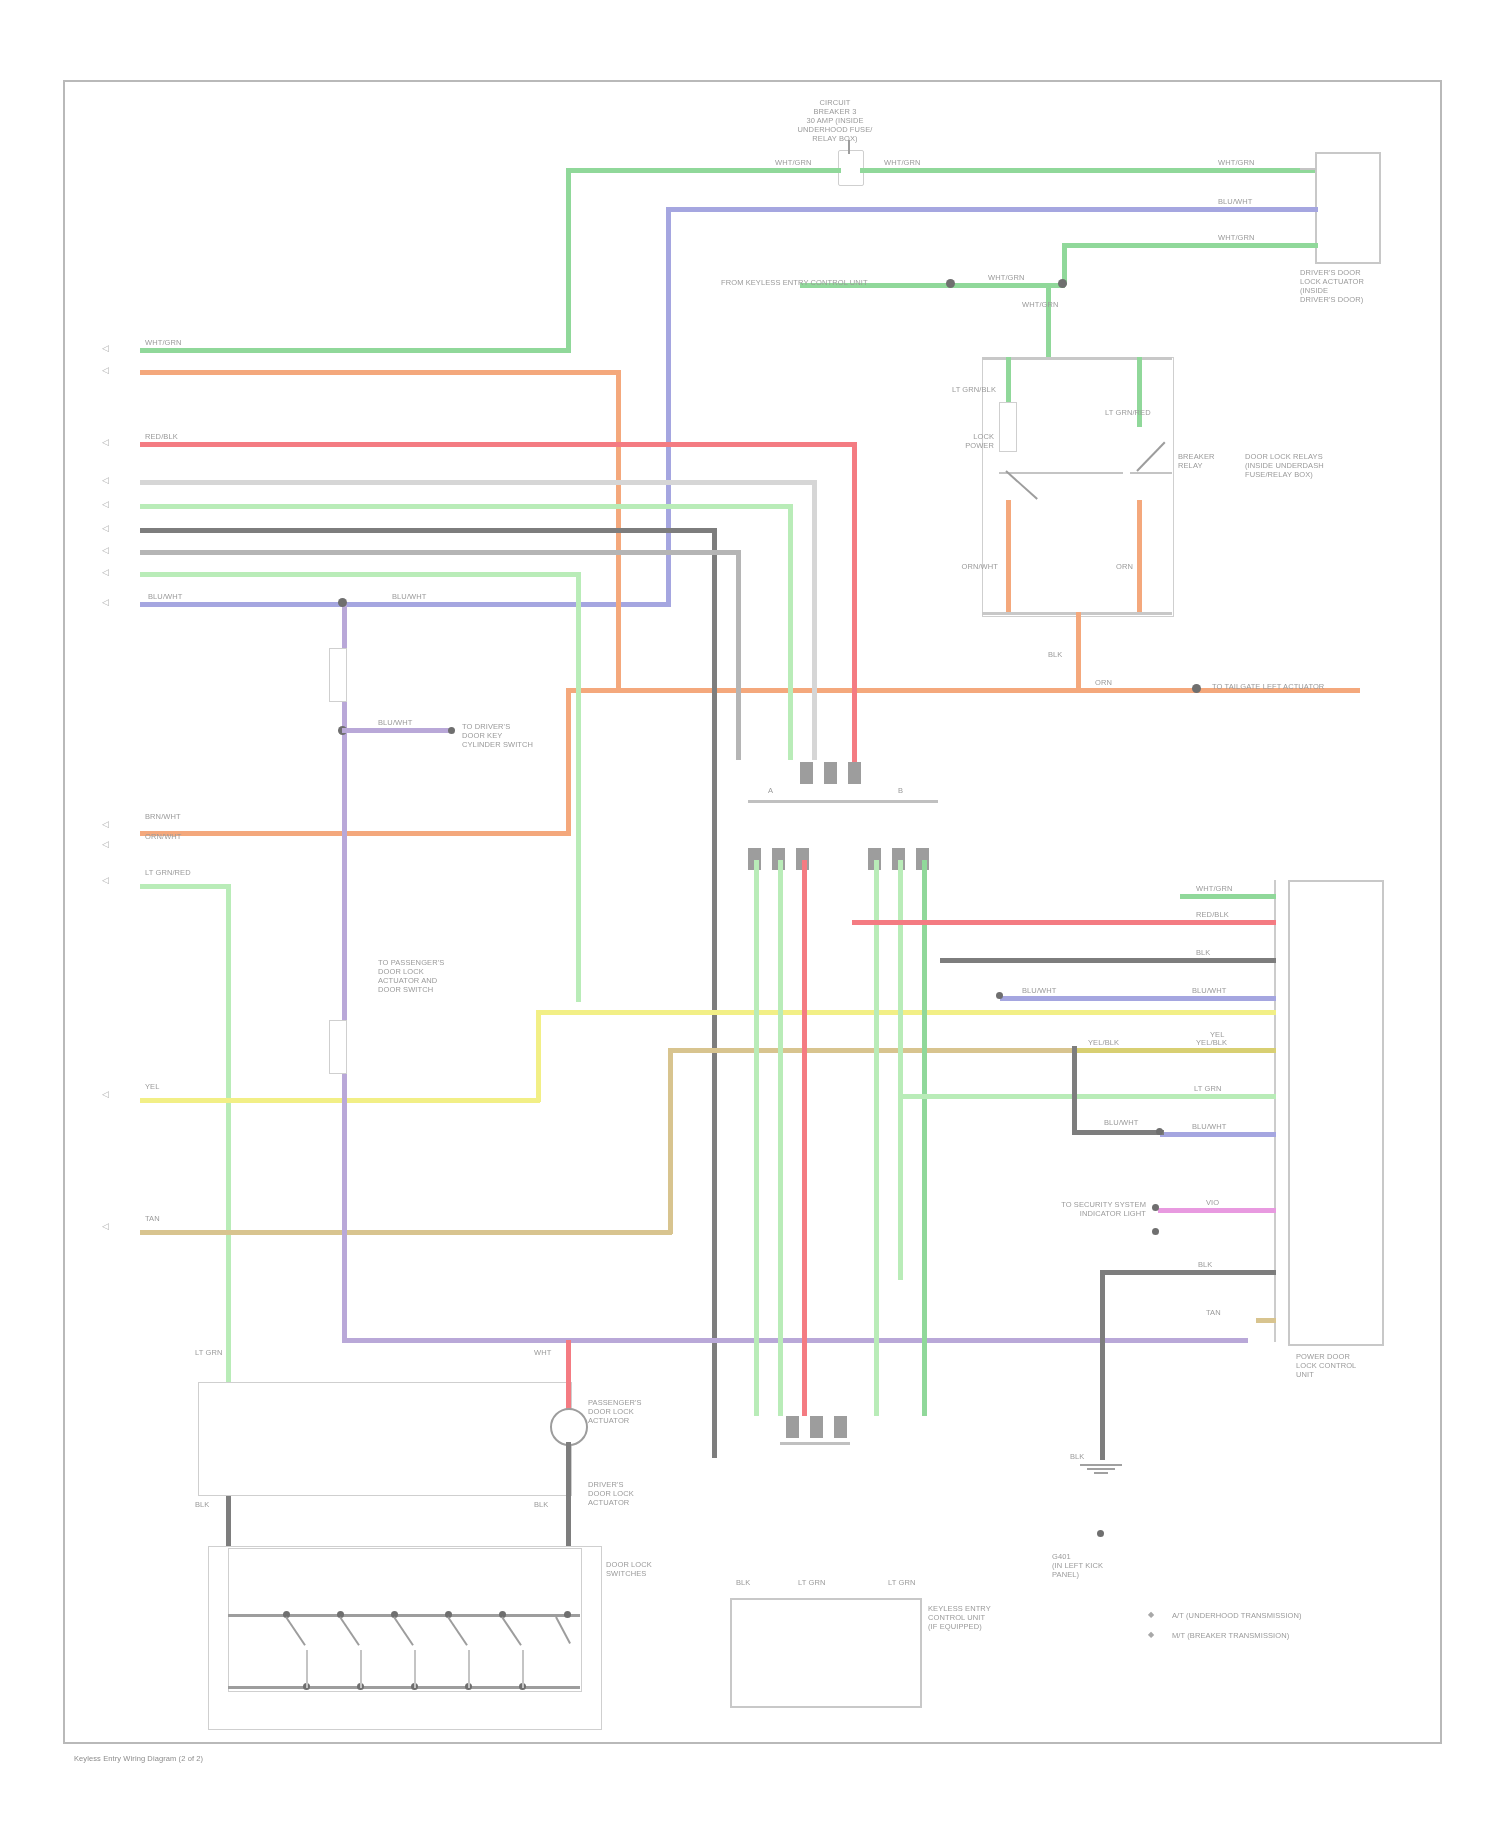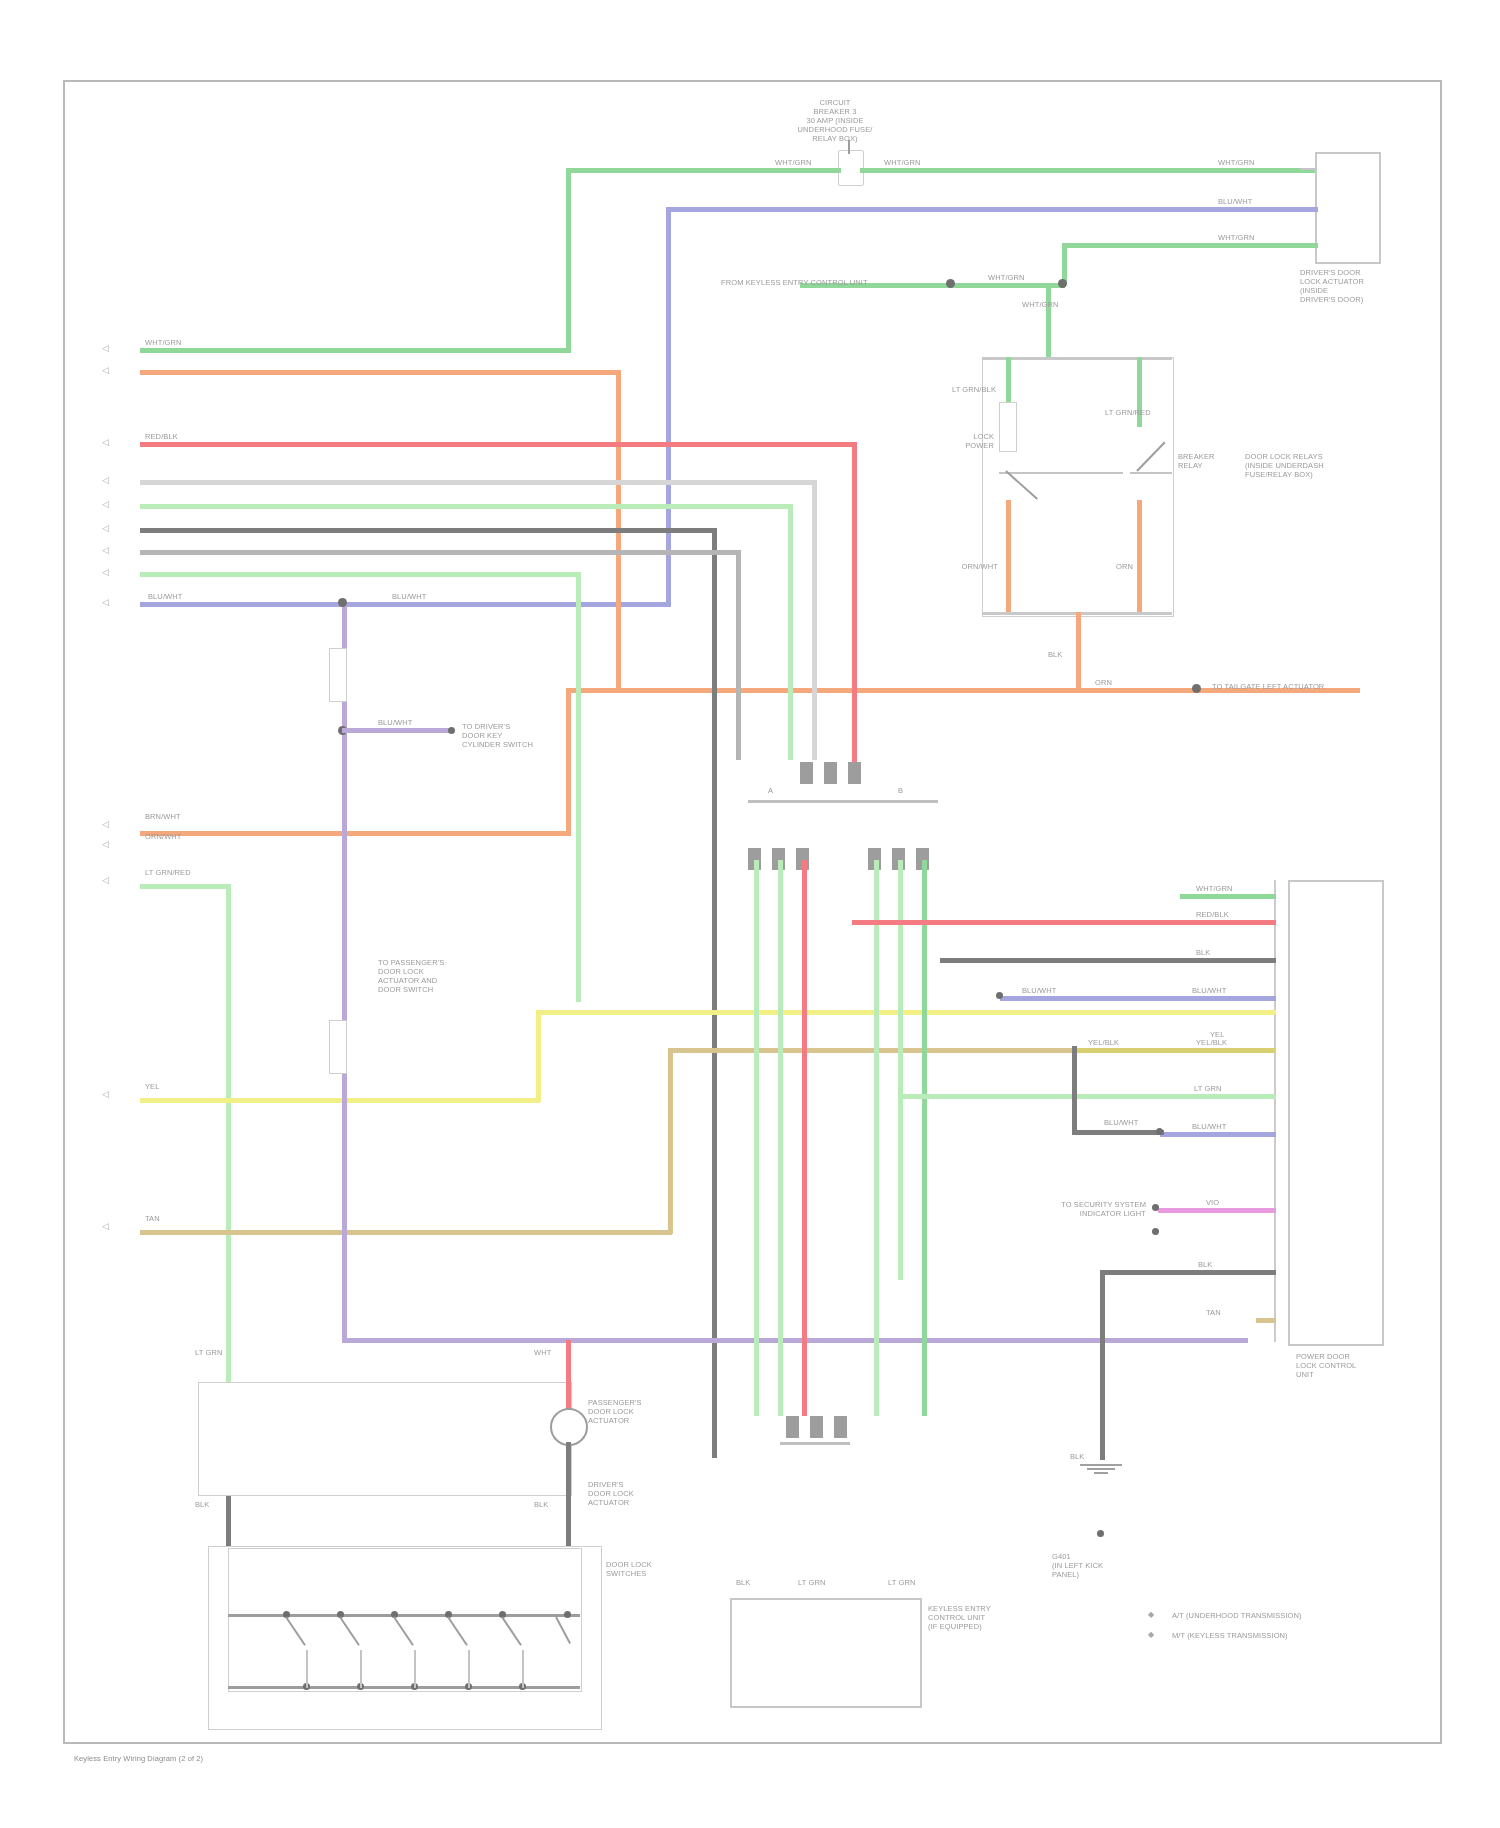--- a/index.html
+++ b/index.html
@@ -380,17 +380,17 @@
   <div class="lbl" style="left:928px;top:1604px;width:120px;">KEYLESS ENTRY
 CONTROL UNIT
 (IF EQUIPPED)</div>
   <div class="lbl" style="left:736px;top:1578px;">BLK</div>
   <div class="lbl" style="left:798px;top:1578px;">LT GRN</div>
   <div class="lbl" style="left:888px;top:1578px;">LT GRN</div>
 
   <div class="bullet" style="left:1148px;top:1610px;">◆</div>
   <div class="lbl" style="left:1172px;top:1611px;width:220px;">A/T (UNDERHOOD TRANSMISSION)</div>
   <div class="bullet" style="left:1148px;top:1630px;">◆</div>
-  <div class="lbl" style="left:1172px;top:1631px;width:220px;">M/T (KEYLESS TRANSMISSION)</div>
+  <div class="lbl" style="left:1172px;top:1631px;width:220px;">M/T (BREAKER TRANSMISSION)</div>
 
   <div class="lbl dark" style="left:74px;top:1718px;width:260px;">Keyless Entry Wiring Diagram (2 of 2)</div>
 
 </div>
 
 </body></html>

